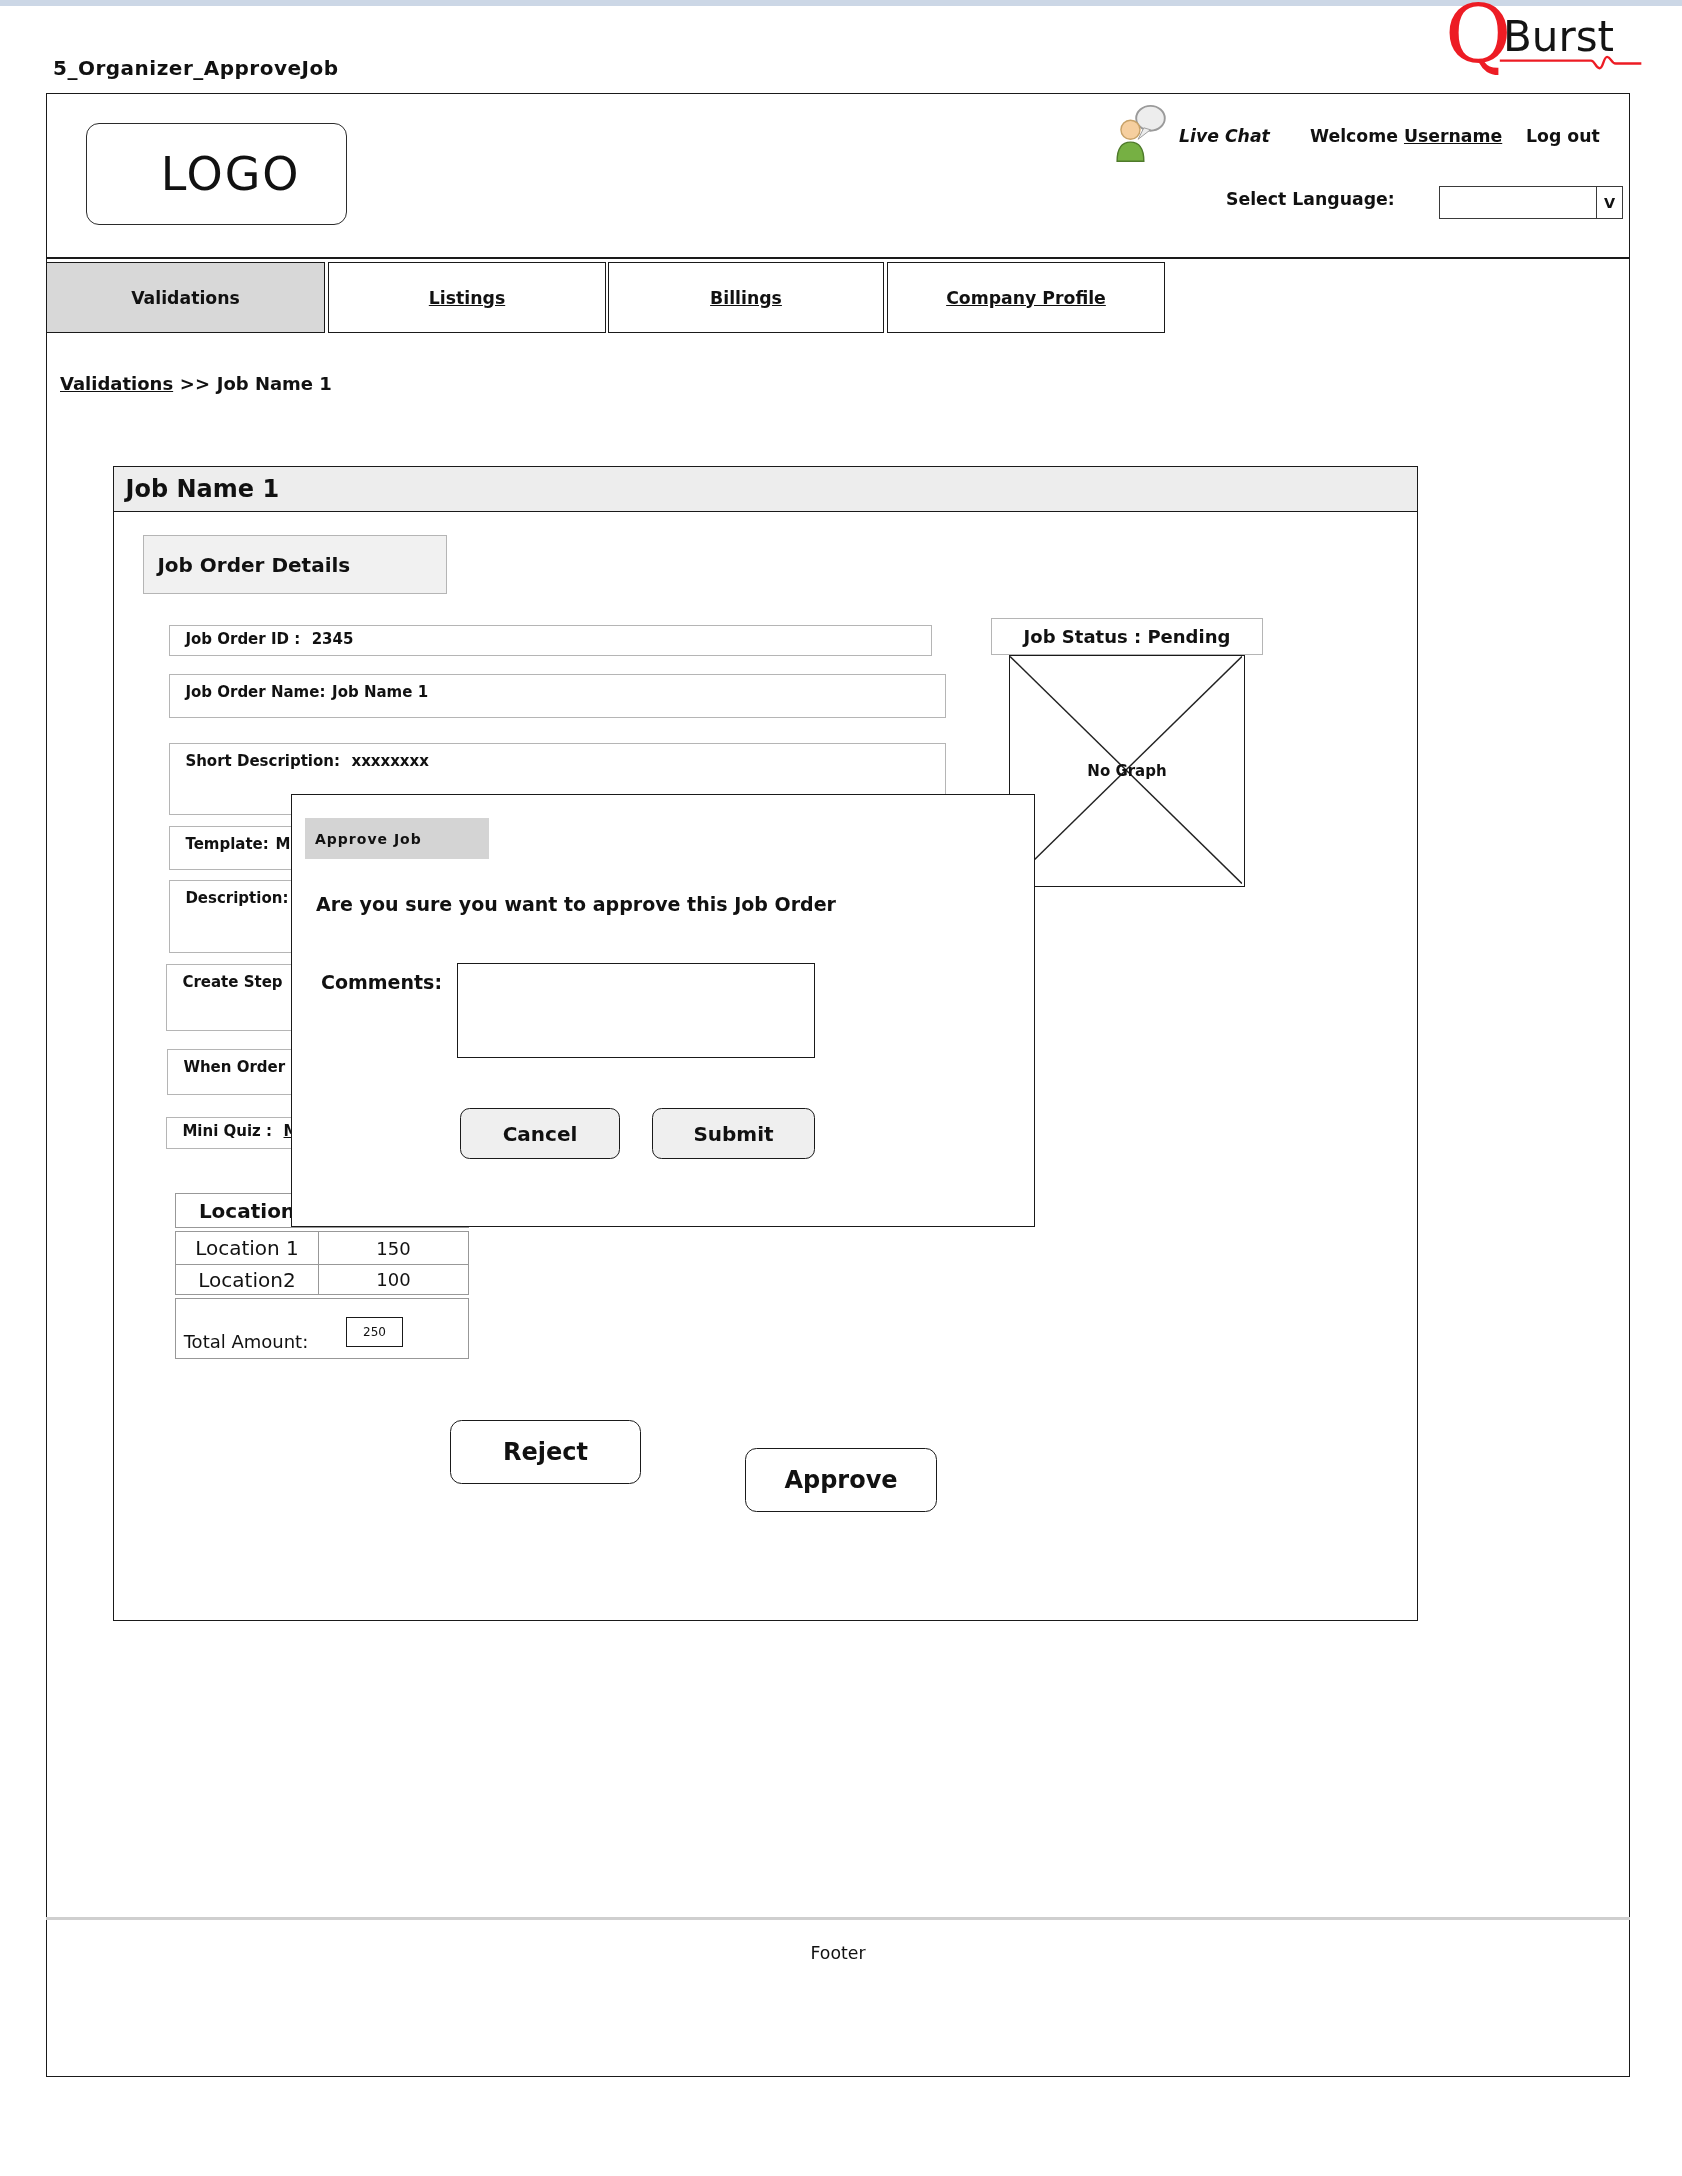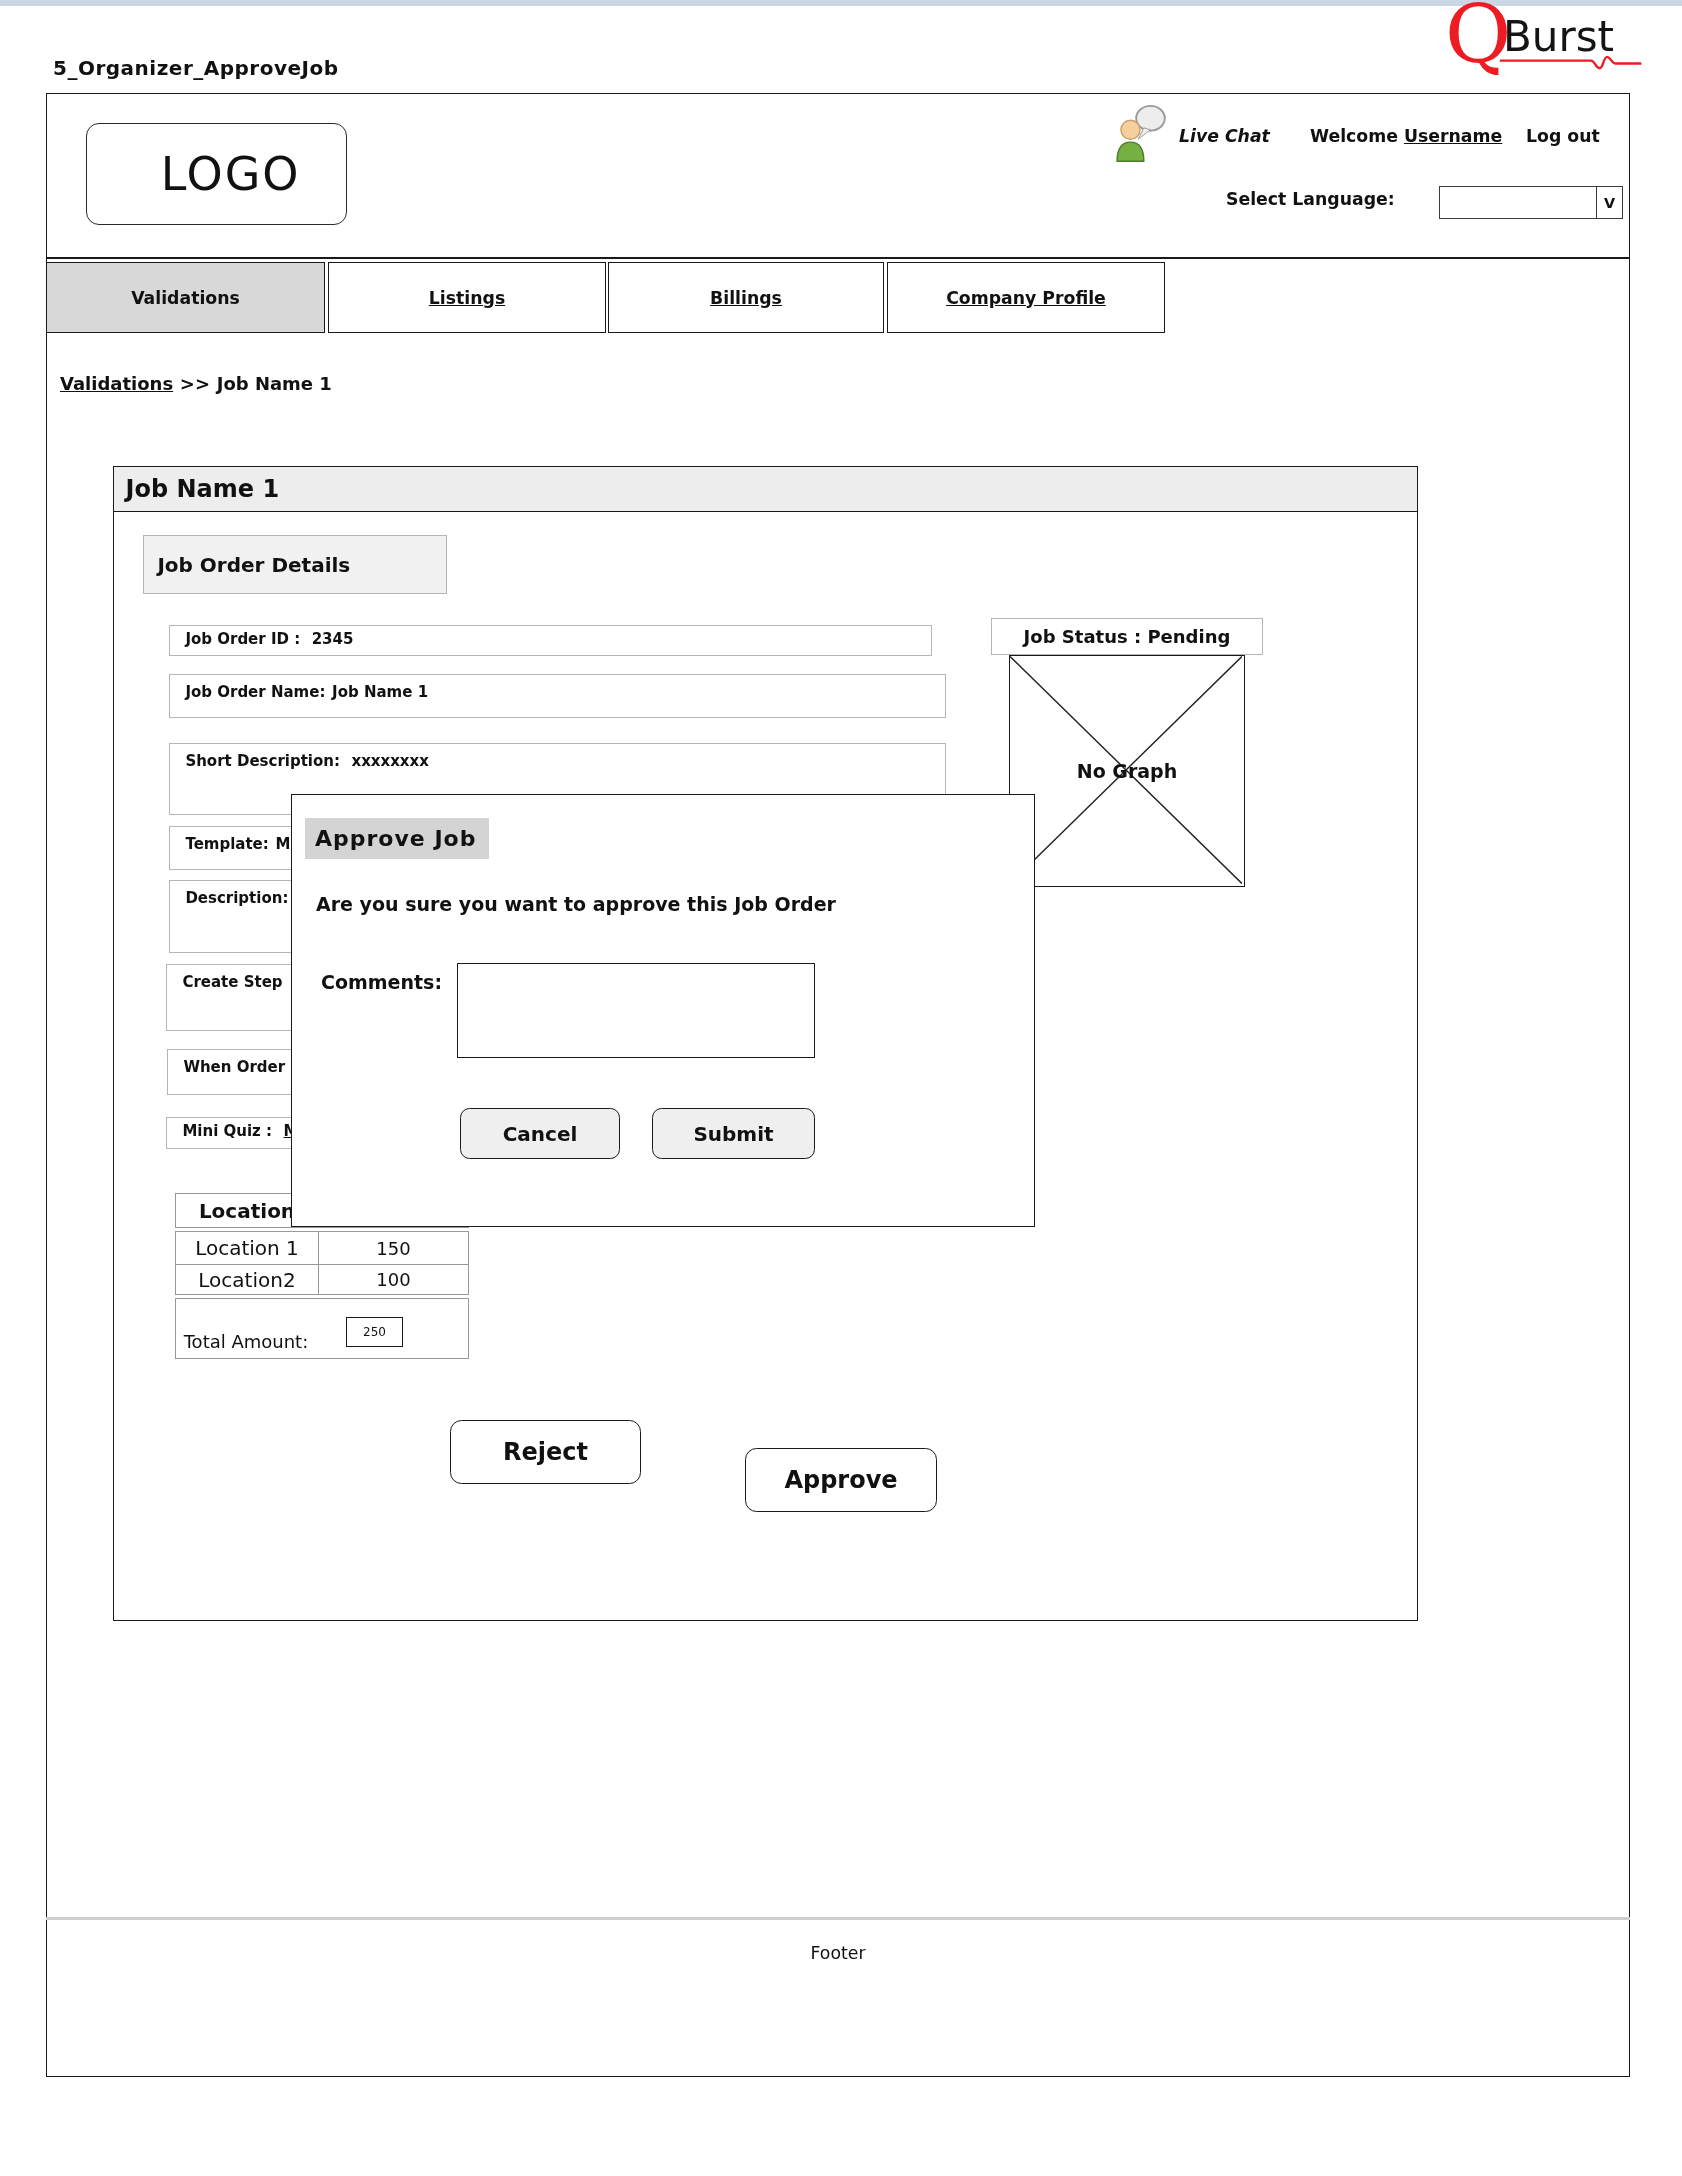--- a/index.html
+++ b/index.html
@@ -74,21 +74,21 @@
   .f8 { left:166px; top:1117px; width:771px; height:32px; padding-top:3.8px; }
   .val-gap  { margin-left:11.5px; }
   .val-gap2 { margin-left:6.7px; }
 
   .status-box { left:991px; top:618px; width:272px; height:37px; border:1.9px solid #b5b5b5;
                 display:flex; align-items:center; justify-content:center;
                 font-size:18px; font-weight:bold; background:#fff; }
   .graph-box { left:1009px; top:655px; width:236px; height:232px; border:1.9px solid #1a1a1a; background:#fff; }
   .no-graph { position:absolute; left:0; top:0; width:100%; height:100%;
               display:flex; align-items:center; justify-content:center;
-              font-size:19px; font-weight:bold; }
+              font-size:15px; font-weight:bold; }
 
   
   .lt-row { left:175px; width:294px; border:1.9px solid #989898; background:#fff; display:flex; }
   .lt-header { top:1193px; height:35px; }
   .lt-r1 { top:1231px; height:34px; }
   .lt-r2 { top:1264px; height:31px; }
   .lt-c1 { width:142px; display:flex; align-items:center; justify-content:center; font-size:20px; }
   .lt-c2 { flex:1; border-left:1.9px solid #989898; display:flex; align-items:center; justify-content:center; font-size:18px; }
   .lt-header .lt-c1 { font-weight:bold; }
   .lt-total { left:175px; top:1298px; width:294px; height:61px; border:1.9px solid #989898; background:#fff; }
@@ -100,21 +100,21 @@
   .btn-main { top:1420px; height:64px; border:1.9px solid #1a1a1a; border-radius:11.5px; background:#fff;
               display:flex; align-items:center; justify-content:center;
               font-size:24px; font-weight:bold; cursor:pointer; }
   .btn-reject  { left:450px; width:191px; }
   .btn-approve { left:745px; width:192px;margin-top:28px; }
 
   
   .modal { left:291px; top:794px; width:744px; height:433px; background:#fff;
            border:1.9px solid #1a1a1a; z-index:50; }
   .modal-title { position:absolute; left:13.4px; top:23px; width:184px; height:41px; background:#d4d4d4;
-                 font-size:22px; font-weight:bold; letter-spacing:1px;
+                 font-size:14px; font-weight:bold; letter-spacing:1px;
                  display:flex; align-items:center; padding-left:9.6px; }
   .modal-msg { position:absolute; left:24px; top:98px; font-size:19px; font-weight:bold; }
   .comments-label { position:absolute; left:29px; top:176px; font-size:19px; font-weight:bold; }
   .comments-box { position:absolute; left:165px; top:168px; width:358px; height:95px;
                   border:1.9px solid #1a1a1a; resize:none; background:#fff;
                   font:15.4px "DejaVu Sans", sans-serif; padding:5.8px; }
   .btn-modal { position:absolute; top:313px; height:51px; border:1.9px solid #1a1a1a; border-radius:9.6px;
                background:#efefef; font-size:20px; font-weight:bold;
                display:flex; align-items:center; justify-content:center; cursor:pointer; }
   .btn-cancel { left:168px; width:160px; }

